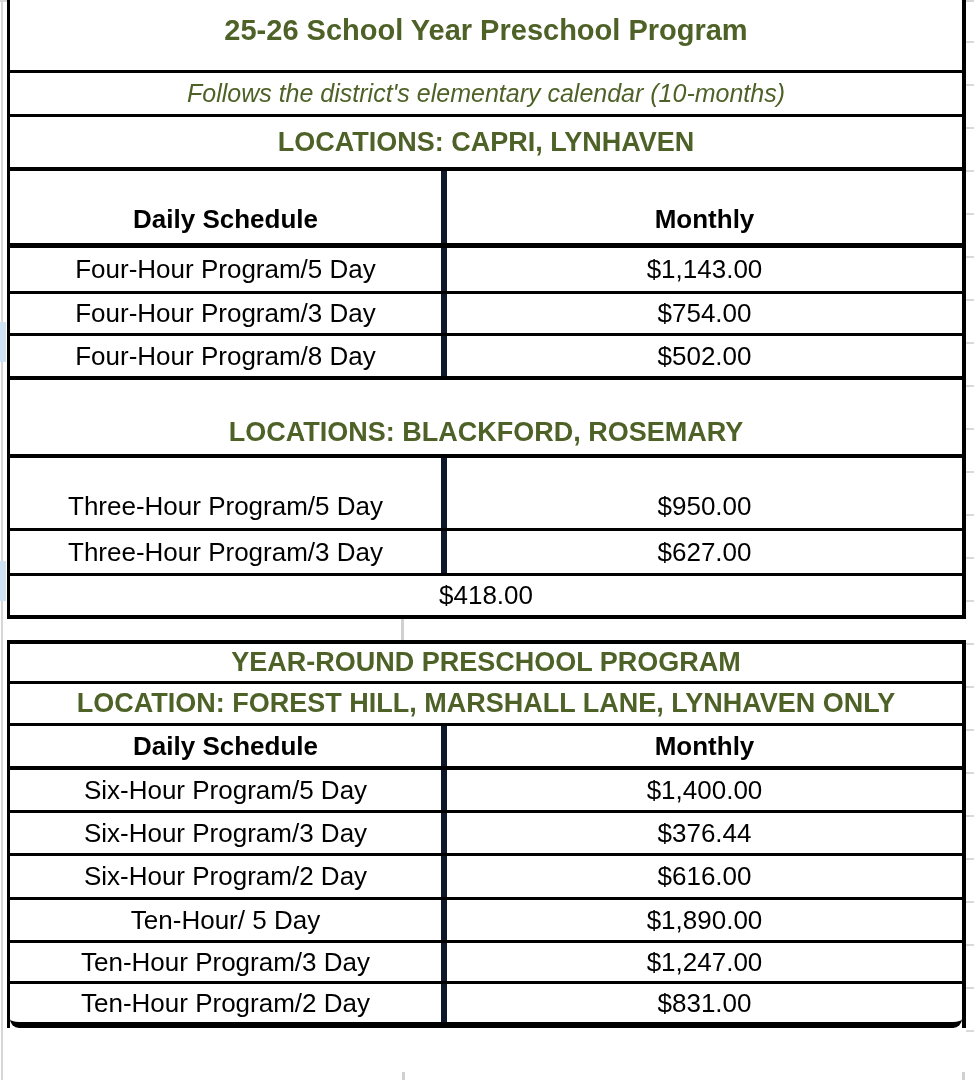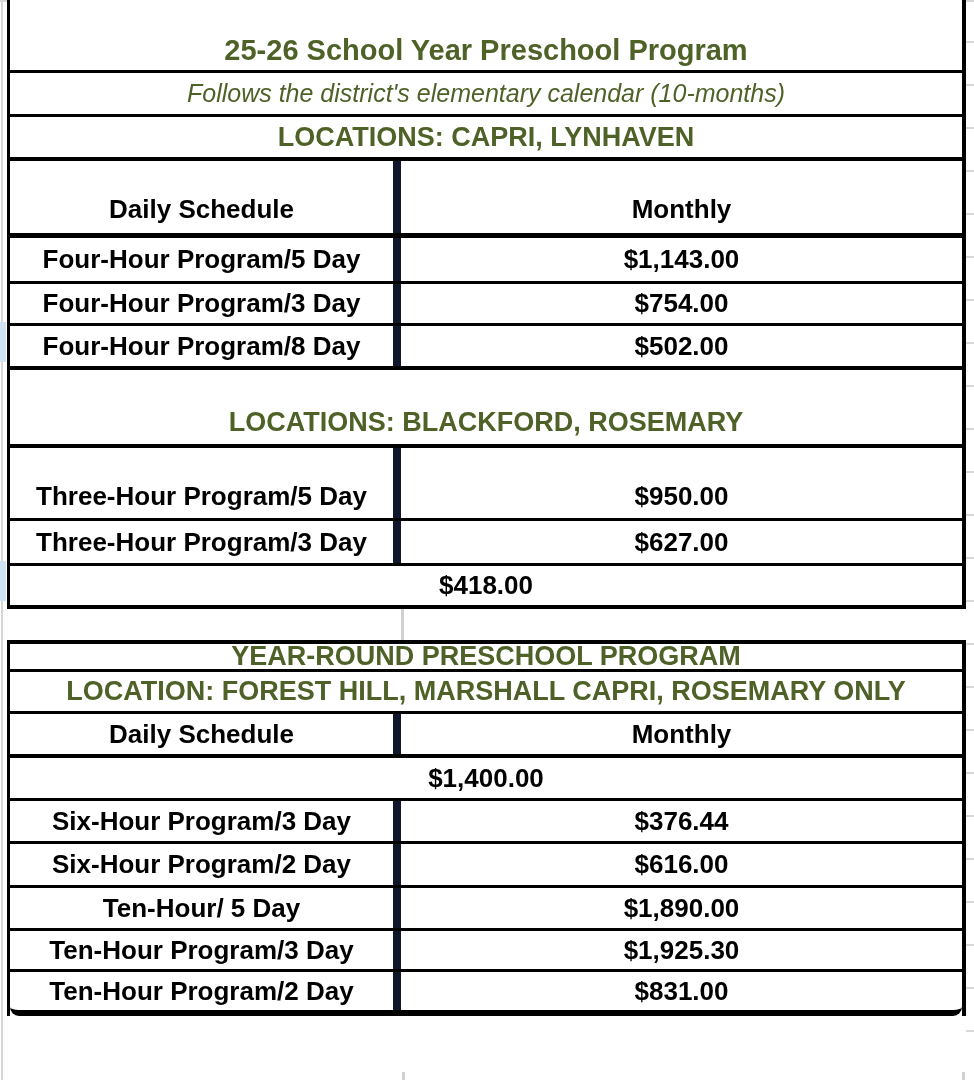--- a/index.html
+++ b/index.html
@@ -28,33 +28,33 @@
     border-left:3px solid #000;border-right:4px solid #000;background:#fff;
   }
   .tbl-a{top:0;}
   .tbl-b{top:640px;border-top:4px solid #000;}
   .row{display:flex;box-sizing:border-box;border-bottom:3px solid #000;align-items:center;}
   .row.single{justify-content:center;text-align:center;}
   .bb4{border-bottom-width:4px;}
   .bb5{border-bottom-width:5px;}
   .bb6{border-bottom-width:6px;border-radius:9px;}
   .cell{display:flex;align-items:center;justify-content:center;box-sizing:border-box;
-        text-align:center;height:100%;font-weight:bold;}
-  .cell.left{width:391px;border-right:8px solid #0f172a;}
+        text-align:center;height:100%;}
+  .cell.left{width:437px;border-right:6px solid #0f172a;}
   .cell.right{flex:1;}
   .valign-bottom{align-items:flex-end;}
 
   
   .green{color:#4e6228;}
   .title-text{font-size:29px;font-weight:bold;}
   .italic-text{font-size:25px;font-style:italic;}
   .heading-text{font-size:27px;font-weight:bold;}
   .col-header{font-size:26px;font-weight:bold;}
   .data-text{font-size:26px;}
-  .pb2{padding-bottom:3px;}
+  .pb2{padding-bottom:9px;align-items:center;}
   .pb6{padding-bottom:6px;}
   .pb8{padding-bottom:8px;}
 </style>
 </head>
 <body>
 
 <div class="sheet">
 
   <div class="grid-top"></div>
   <div class="grid-top-tick"></div>
@@ -69,21 +69,21 @@
   <div class="tbl tbl-a">
 
     <div class="row single valign-bottom pb2" style="height:73px">
       <span class="title-text green">25-26 School Year Preschool Program</span>
     </div>
 
     <div class="row single" style="height:44px">
       <span class="italic-text green">Follows the district's elementary calendar (10-months)</span>
     </div>
 
-    <div class="row single bb4" style="height:44px">
+    <div class="row single bb4" style="height:54px">
       <span class="heading-text green">LOCATIONS: CAPRI, LYNHAVEN</span>
     </div>
 
     <div class="row bb5" style="height:77px">
       <div class="cell left valign-bottom pb8 col-header">Daily Schedule</div>
       <div class="cell right valign-bottom pb8 col-header">Monthly</div>
     </div>
 
     <div class="row" style="height:46px">
       <div class="cell left data-text">Four-Hour Program/5 Day</div>
@@ -114,56 +114,57 @@
       <div class="cell right data-text">$627.00</div>
     </div>
 
     <div class="row bb4" style="height:43px">
       <div class="cell right data-text">$418.00</div>
     </div>
   </div>
 
   <div class="tbl tbl-b">
 
-    <div class="row single" style="height:28px">
+    <div class="row single" style="height:40px">
       <span class="heading-text green">YEAR-ROUND PRESCHOOL PROGRAM</span>
     </div>
 
     <div class="row single" style="height:42px">
-      <span class="heading-text green">LOCATION: FOREST HILL, MARSHALL CAPRI, ROSEMARY ONLY</span>
+      <span class="heading-text green">LOCATION: FOREST HILL, MARSHALL LANE, LYNHAVEN ONLY</span>
     </div>
 
 
     <div class="row bb4" style="height:44px">
       <div class="cell left col-header">Daily Schedule</div>
       <div class="cell right col-header">Monthly</div>
     </div>
 
     <div class="row" style="height:43px">
+      <div class="cell left data-text">Six-Hour Program/5 Day</div>
       <div class="cell right data-text">$1,400.00</div>
     </div>
 
     <div class="row" style="height:43px">
       <div class="cell left data-text">Six-Hour Program/3 Day</div>
       <div class="cell right data-text">$376.44</div>
     </div>
 
     <div class="row" style="height:44px">
       <div class="cell left data-text">Six-Hour Program/2 Day</div>
       <div class="cell right data-text">$616.00</div>
     </div>
 
     <div class="row" style="height:43px">
       <div class="cell left data-text">Ten-Hour/ 5 Day</div>
       <div class="cell right data-text">$1,890.00</div>
     </div>
 
     <div class="row" style="height:41px">
       <div class="cell left data-text">Ten-Hour Program/3 Day</div>
-      <div class="cell right data-text">$1,925.30</div>
+      <div class="cell right data-text">$1,247.00</div>
     </div>
 
     <div class="row bb6" style="height:44px">
       <div class="cell left data-text">Ten-Hour Program/2 Day</div>
       <div class="cell right data-text">$831.00</div>
     </div>
   </div>
 
 </div>
 

